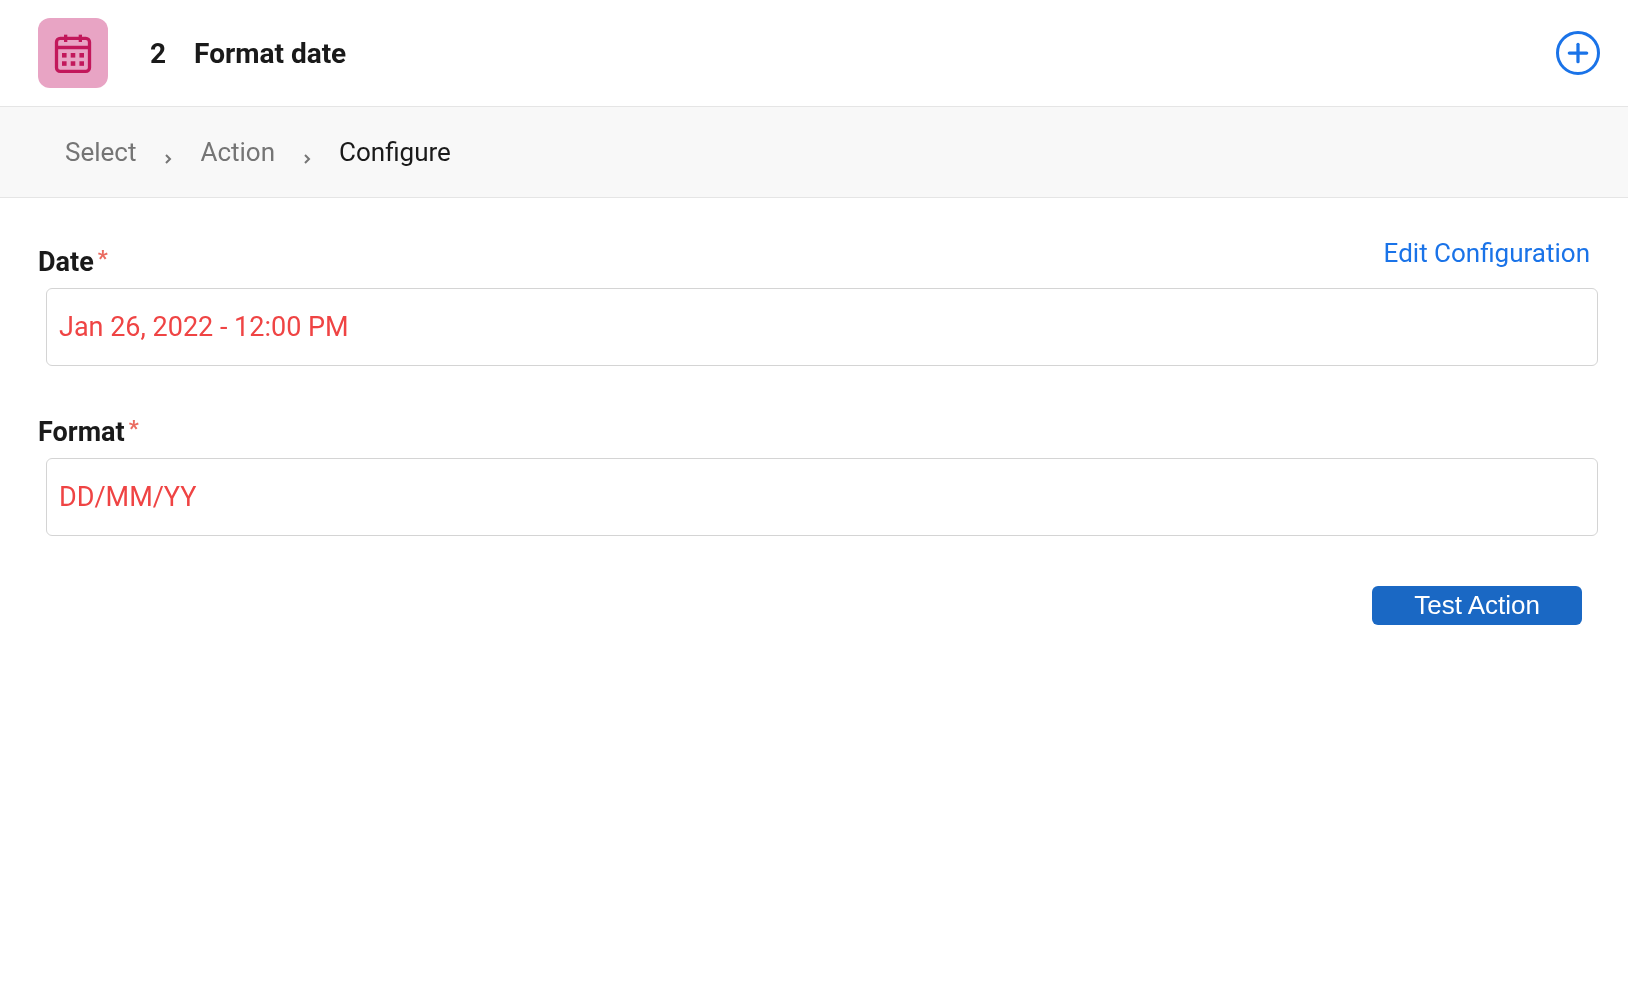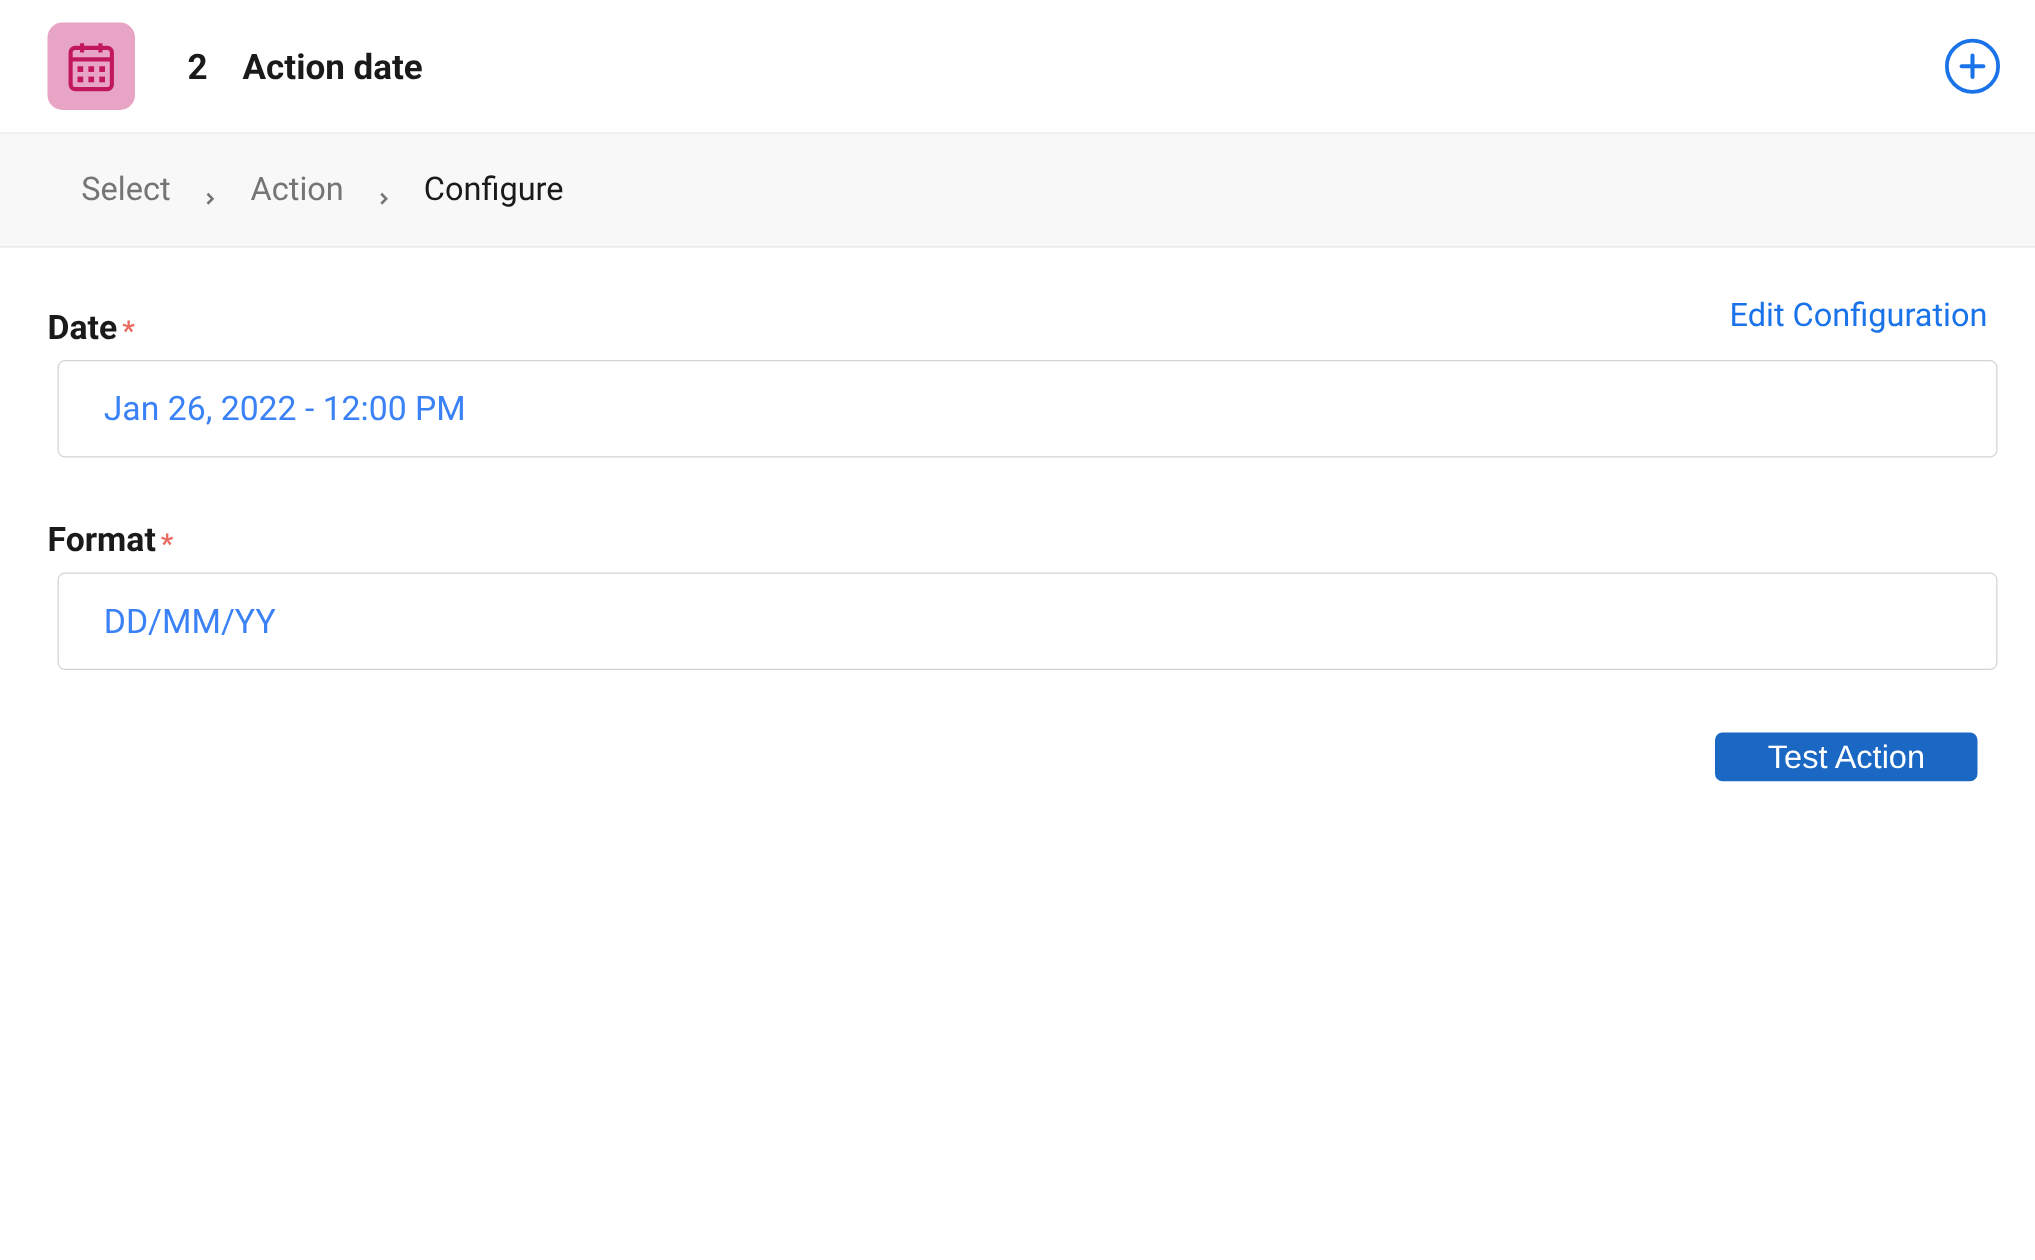--- a/index.html
+++ b/index.html
@@ -88,21 +88,21 @@
       right: 38px;
       font-size: 26px;
       color: #1a73e8;
       cursor: pointer;
     }
     .field-group {
       margin-bottom: 50px;
     }
     .field-label-row {
       display: flex;
-      align-items: flex-end;
+      align-items: flex-start;
       gap: 4px;
       margin-bottom: 10px;
     }
     .field-label {
       font-size: 27px;
       font-weight: 700;
       color: #1a1a1a;
     }
     .required-asterisk {
       color: #ea6b60;
@@ -112,23 +112,23 @@
     .field-description {
       font-size: 26px;
       color: #757575;
       margin-bottom: 28px;
     }
     .field-input {
       width: 100%;
       min-height: 78px;
       border: 1px solid #d4d4d4;
       border-radius: 6px;
-      padding: 22px 36px;
+      padding: 22px 12px;
       font-size: 27px;
-      color: #3b82f6;
+      color: #ef4444;
       background: #fff;
       margin-left: 8px;
       margin-right: 8px;
       cursor: pointer;
       display: flex;
       align-items: center;
     }
     .actions-row {
       display: flex;
       justify-content: flex-end;
@@ -160,21 +160,21 @@
           <line x1="16" y1="2" x2="16" y2="6"></line>
           <rect x="6" y="12" width="2.5" height="2.5" fill="#c2185b" stroke="none"></rect>
           <rect x="10.75" y="12" width="2.5" height="2.5" fill="#c2185b" stroke="none"></rect>
           <rect x="15.5" y="12" width="2.5" height="2.5" fill="#c2185b" stroke="none"></rect>
           <rect x="6" y="16.5" width="2.5" height="2.5" fill="#c2185b" stroke="none"></rect>
           <rect x="10.75" y="16.5" width="2.5" height="2.5" fill="#c2185b" stroke="none"></rect>
           <rect x="15.5" y="16.5" width="2.5" height="2.5" fill="#c2185b" stroke="none"></rect>
         </svg>
       </div>
       <span class="step-number">2</span>
-      <span class="step-title">Action date</span>
+      <span class="step-title">Format date</span>
     </div>
     <div class="add-button">
       <svg width="26" height="26" viewBox="0 0 24 24" fill="none" stroke="#1a73e8" stroke-width="3" stroke-linecap="round">
         <line x1="12" y1="4" x2="12" y2="20"></line>
         <line x1="4" y1="12" x2="20" y2="12"></line>
       </svg>
     </div>
   </div>
 
   <div class="breadcrumb-bar">

